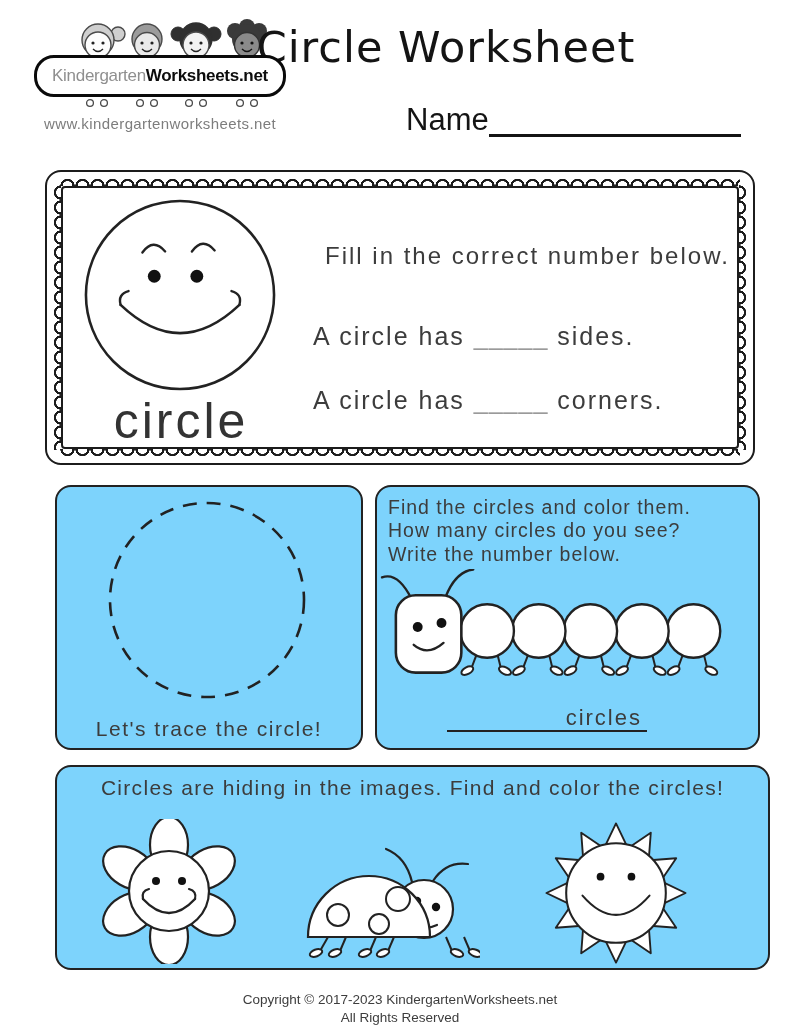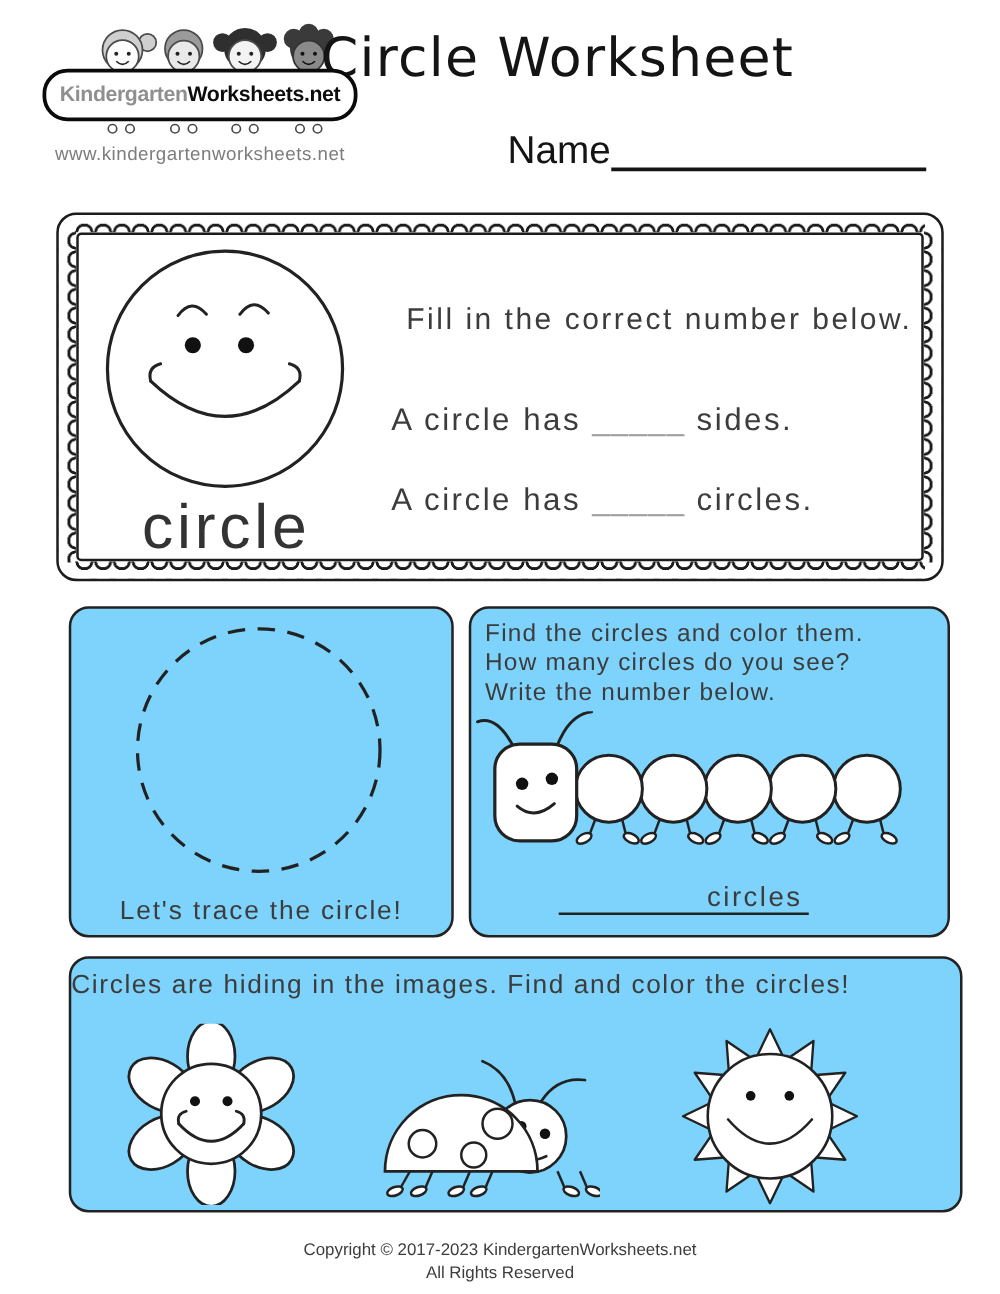--- a/index.html
+++ b/index.html
@@ -5,21 +5,21 @@
   html,body{margin:0;padding:0;background:#fff;}
   .page{position:relative;width:800px;height:1035px;background:#ffffff;overflow:hidden;
         font-family:"Liberation Sans",sans-serif;color:#222;}
   .abs{position:absolute;}
 
   
   .logo{position:absolute;left:34px;top:12px;width:252px;}
   .logo-banner{position:relative;z-index:2;margin-top:-9px;height:36px;border:3px solid #0a0a0a;
     border-radius:20px;background:#fff;display:flex;align-items:center;justify-content:center;
     white-space:nowrap;}
-  .brand-gray{font-size:17px;font-weight:700;color:#8f8f8f;letter-spacing:-0.3px;text-align:right;}
+  .brand-gray{font-size:17px;font-weight:400;color:#8f8f8f;letter-spacing:-0.3px;text-align:right;}
   .brand-bold{font-size:17px;font-weight:700;color:#0c0c0c;letter-spacing:-0.3px;}
   .logo-url{margin-top:4px;text-align:center;font-size:15px;color:#7d7d7d;letter-spacing:0.4px;}
 
   
   .title{position:absolute;left:250px;top:22px;width:392px;text-align:center;
     font-family:"DejaVu Sans",sans-serif;font-size:43px;font-weight:500;color:#141414;letter-spacing:1px;}
   .name-row{position:absolute;left:406px;top:104px;display:flex;}
   .name-label{font-size:31px;font-weight:500;color:#141414;line-height:1;}
   .name-line{display:inline-block;width:252px;height:30px;border-bottom:3px solid #141414;}
 
@@ -52,21 +52,21 @@
   
   .box{position:absolute;border:2.5px solid #222;border-radius:16px;background:#7dd3fc;}
   .trace-box{left:55px;top:485px;width:304px;height:261px;}
   .trace-caption{position:absolute;bottom:7px;left:0;width:100%;text-align:center;
     font-size:21px;letter-spacing:1.5px;margin-top:12px;}
   .count-box{left:375px;top:485px;width:381px;height:261px;}
   .count-lines{position:absolute;left:11px;top:9px;font-size:19.5px;letter-spacing:1px;line-height:1.2;white-space:nowrap;}
   .answer{position:absolute;left:70px;bottom:16px;width:200px;height:30px;border-bottom:2.5px solid #222;}
   .answer-unit{position:absolute;right:5px;bottom:-1px;font-size:22px;letter-spacing:2px;}
   .hidden-box{left:55px;top:765px;width:711px;height:201px;}
-  .hidden-heading{position:absolute;top:9px;left:0;width:100%;
+  .hidden-heading{position:absolute;top:9px;left:0;width:100%;text-align:center;
     font-size:21px;letter-spacing:1.3px;white-space:nowrap;}
 
   
   .footer{position:absolute;top:974px;left:0;width:100%;text-align:center;
     font-size:13.5px;color:#3d3d3d;line-height:1.35;margin-top:17px;}
 
   svg{display:block;}
 </style>
 </head>
 <body>
@@ -146,21 +146,21 @@
       <circle cx="74" cy="81" r="6.5" fill="#111"></circle>
       <circle cx="117" cy="81" r="6.5" fill="#111"></circle>
       <path d="M40 110 Q100 167 160 110" fill="none" stroke="#222" stroke-width="2.6" stroke-linecap="round"></path>
       <path d="M40 110 q -3 -11 8 -14" fill="none" stroke="#222" stroke-width="2.4" stroke-linecap="round"></path>
       <path d="M160 110 q 3 -11 -8 -14" fill="none" stroke="#222" stroke-width="2.4" stroke-linecap="round"></path>
     </svg>
     <div class="shape-label hand">circle</div>
 
     <div class="intro-line1 hand">Fill in the correct number below.</div>
     <div class="intro-line2 hand"><span>A circle has </span><span class="blank">_____</span><span> sides.</span></div>
-    <div class="intro-line3 hand"><span>A circle has </span><span class="blank">_____</span><span> circles.</span></div>
+    <div class="intro-line3 hand"><span>A circle has </span><span class="blank">_____</span><span> corners.</span></div>
   </div>
 
   <div class="box trace-box">
     <svg class="abs" style="left:0;top:6px;" width="300" height="212" viewBox="0 0 300 212">
       <circle cx="150" cy="107" r="97" fill="none" stroke="#222" stroke-width="2.6" stroke-dasharray="14 10"></circle>
     </svg>
     <div class="trace-caption hand">Let's trace the circle!</div>
   </div>
 
   <div class="box count-box">

